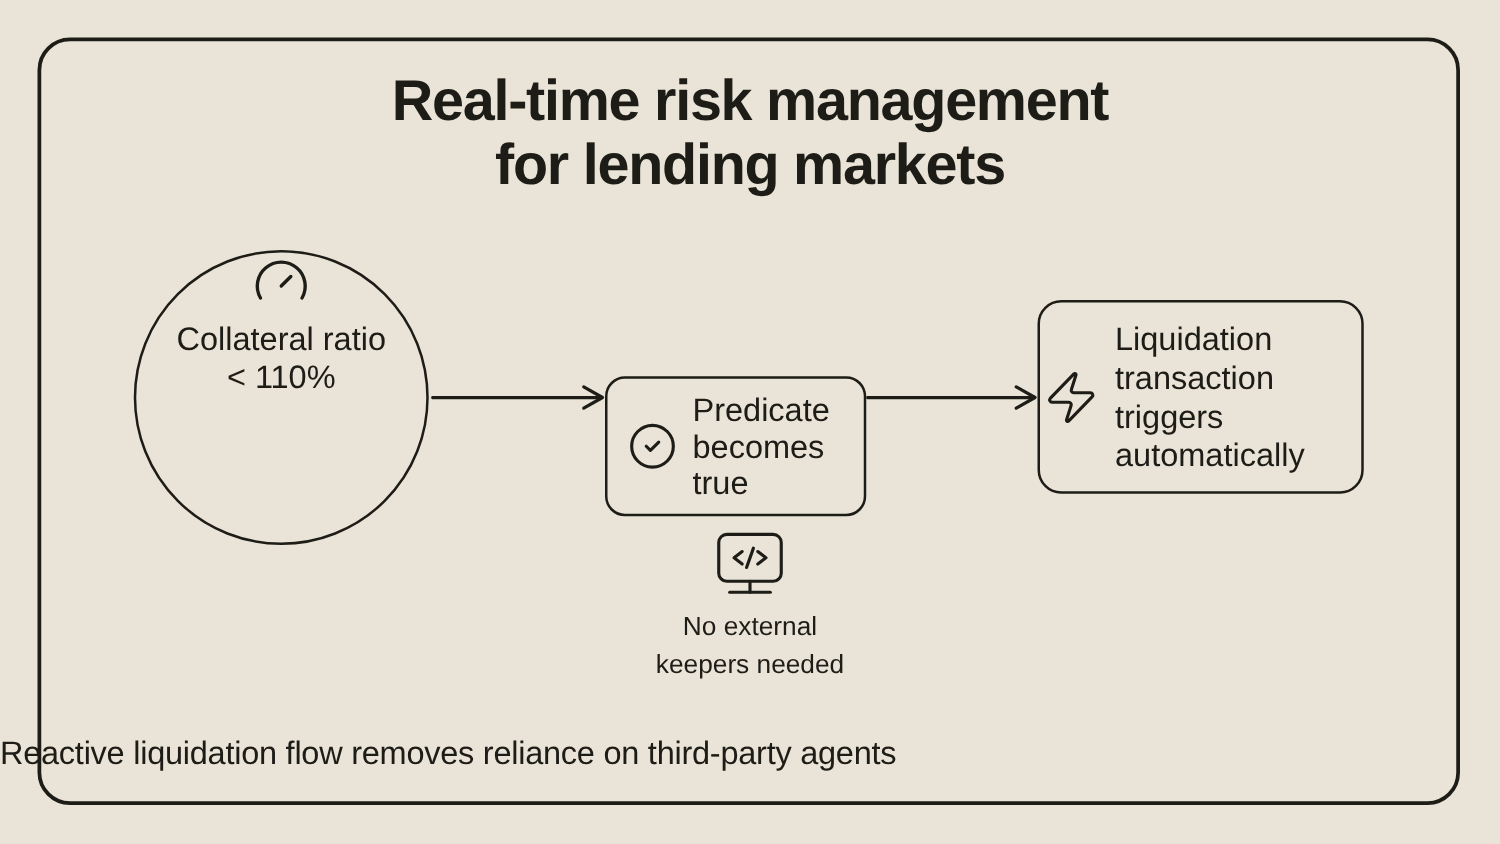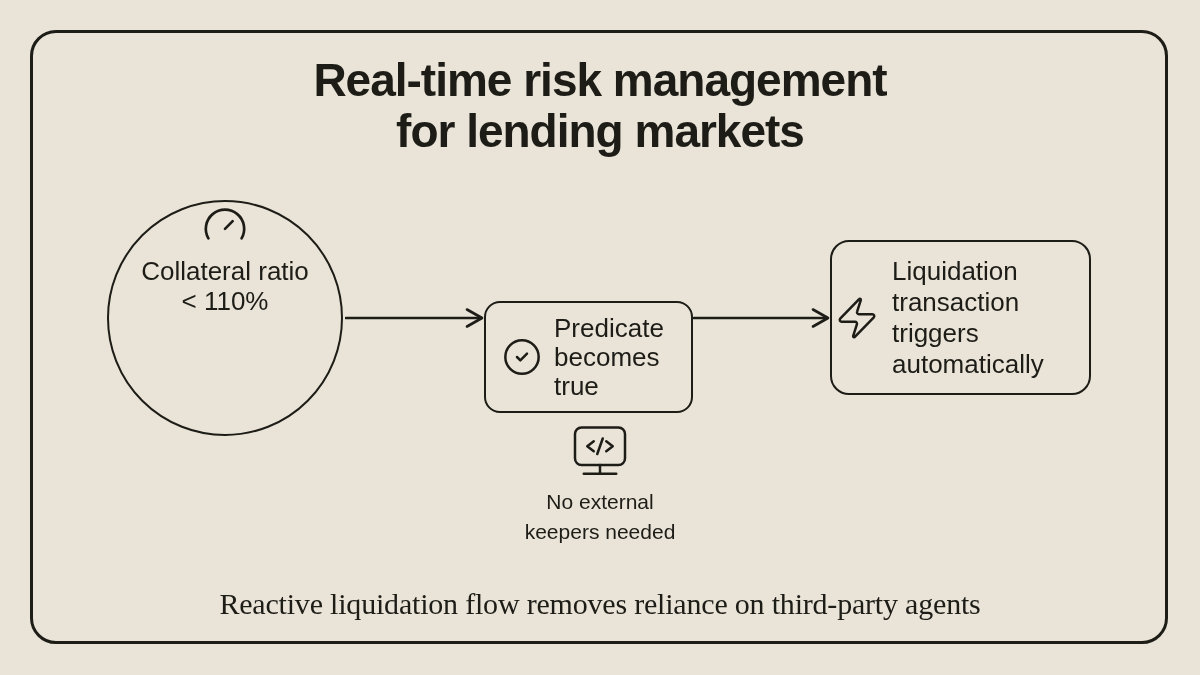--- a/index.html
+++ b/index.html
@@ -102,24 +102,23 @@
     transform: translateX(-50%);
     font-size: 21px;
     line-height: 30px;
     text-align: center;
     white-space: pre-line;
   }
 
   .caption {
     position: absolute;
     left: 0; right: 0; top: 587px;
-    text-align: center;
-    font-size: 30px;
+    text-align: left;
+    font-size: 26px;
     letter-spacing: -0.2px;
-    font-family: Liberation Serif, serif;
   }
 </style>
 </head>
 <body>
 
 <div class="canvas">
 
   <div class="frame"></div>
 
   <h1 class="title">

